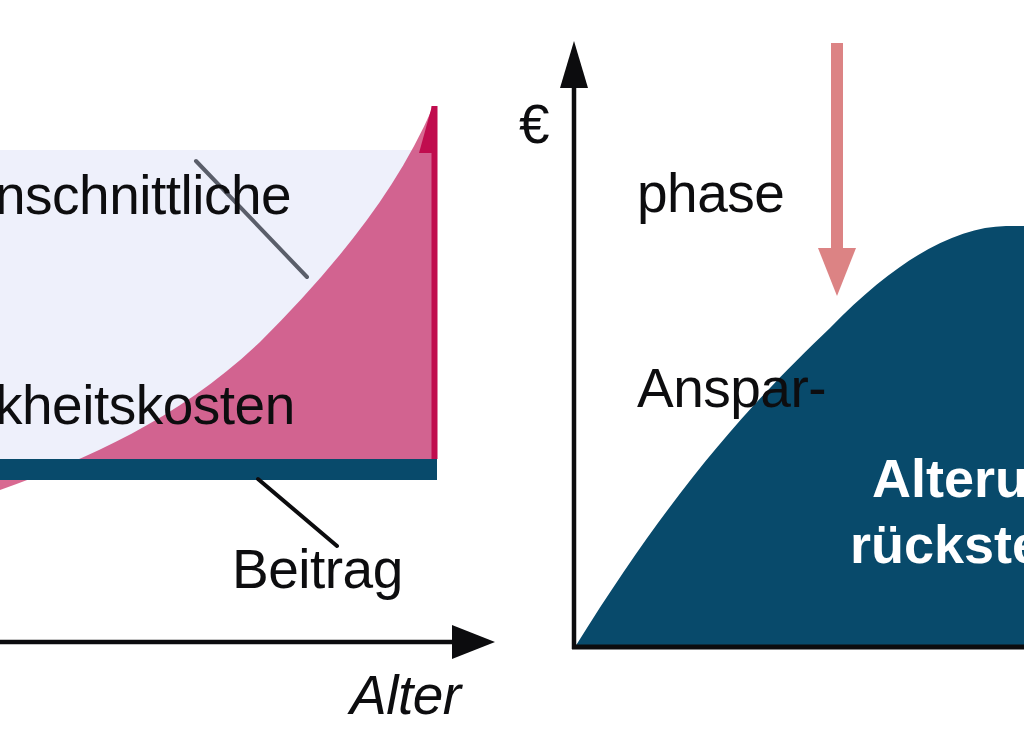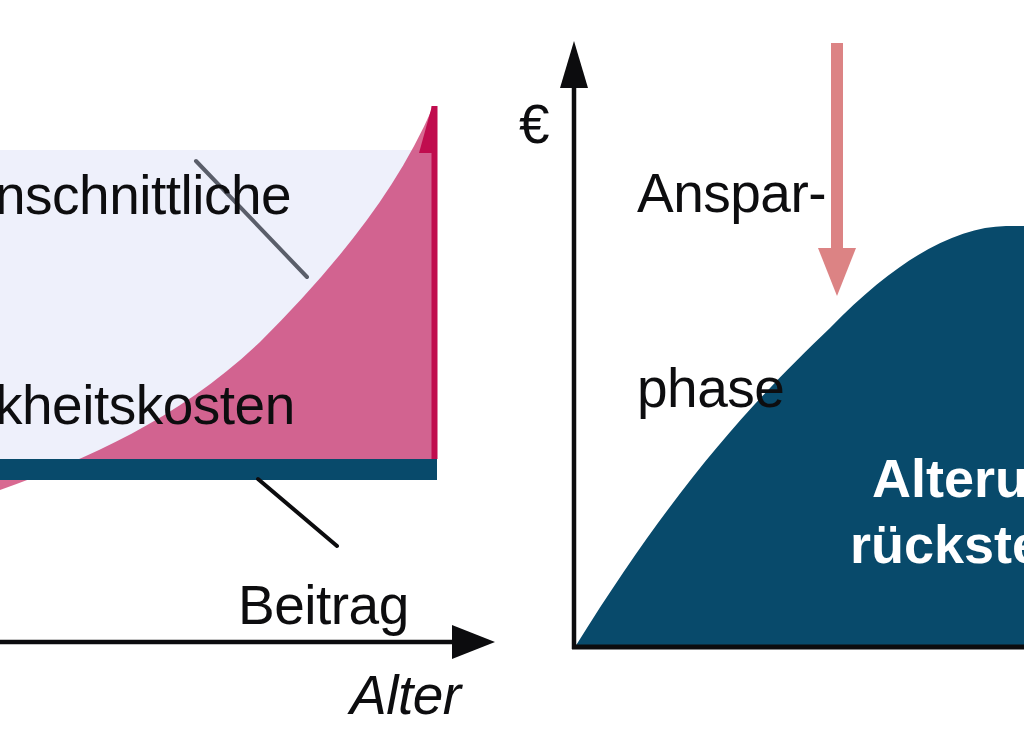--- a/index.html
+++ b/index.html
@@ -46,27 +46,27 @@
 
     <rect x="831" y="43" width="12" height="206" fill="#dc8384"></rect>
     <polygon points="818,248 856,248 837,296" fill="#dc8384"></polygon>
   </svg>
 
   <div class="lbl two-line" style="left:-5px;top:20px;">
     <span>nschnittliche</span>
     <span>kheitskosten</span>
   </div>
 
-  <div class="lbl" style="left:238px;top:542px;margin-top:36px;">Beitrag</div>
+  <div class="lbl" style="left:232px;top:542px;">Beitrag</div>
 
   <div class="lbl" style="left:350px;top:668px;font-style:italic;">Alter</div>
 
   <div class="lbl" style="left:519px;top:97px;">€</div>
 
   <div class="lbl phase-lines" style="left:637px;top:31px;">
+    <span>phase</span>
     <span>Anspar-</span>
-    <span>phase</span>
   </div>
 
   <div class="lbl white-bold" style="left:872px;top:451px;">Alterungs-</div>
   <div class="lbl white-bold" style="left:850px;top:517px;">rückstellung</div>
 
 </div>
 
 </body></html>

